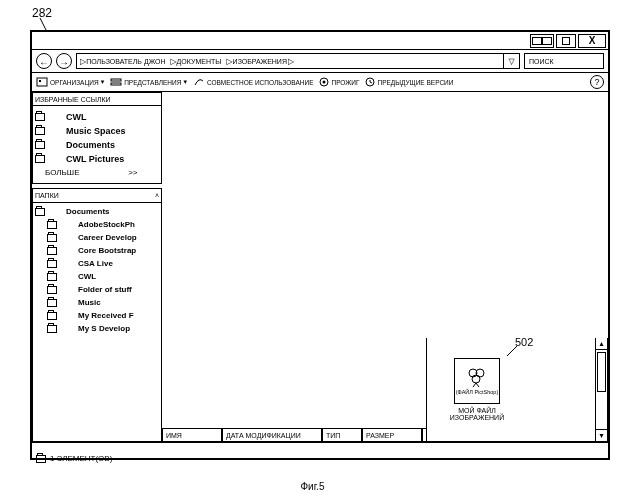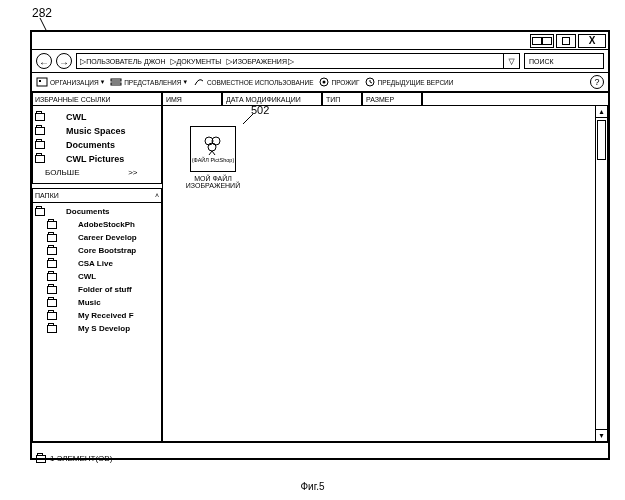--- a/index.html
+++ b/index.html
@@ -29,21 +29,21 @@
   .sb-list { border: 1px solid #000; border-top: none; padding: 4px 2px; font-size: 9px; }
   .sb-item { display: flex; align-items: center; gap: 21px; padding: 2px 0; font-weight: bold; }
   .sb-item.plain { font-weight: normal; font-size: 8px; padding-left: 10px; align-items: flex-end; }
   .folder-ico { width: 10px; height: 8px; border: 1px solid #000; position: relative; }
   .folder-ico::before { content: ''; position: absolute; top: -3px; left: 0; width: 4px; height: 2px; border: 1px solid #000; border-bottom: none; }
   .folders-box { border: 1px solid #000; margin-top: 4px; flex: 1; overflow: hidden; }
   .folders-hdr { height: 14px; border-bottom: 1px solid #000; display: flex; align-items: center; font-size: 7px; padding-left: 2px; justify-content: space-between; padding-right: 2px; }
   .folders-list { padding: 2px; font-size: 8px; }
   .folders-list .sb-item { font-weight: bold; font-size: 8px; }
   .folders-list .child { padding-left: 12px; }
-  .content { flex: 1; display: flex; flex-direction: column; border-left: none; position: relative; }
+  .content { flex: 1; display: flex; border-left: none; position: relative; align-items: flex-end; }
   .col-headers { height: 14px; display: flex; border-bottom: 1px solid #000; }
   .col { border: 1px solid #000; border-bottom: none; font-size: 7px; display: flex; align-items: center; padding-left: 3px; }
   .file-area { flex: 1; border: 1px solid #000; border-top: none; position: relative; padding: 20px; }
   .file-item { width: 60px; text-align: center; font-size: 7px; }
   .file-icon { width: 46px; height: 46px; border: 1px solid #000; margin: 0 auto 3px; position: relative; display: flex; align-items: center; justify-content: center; flex-direction: column; }
   .file-icon svg { margin-bottom: 1px; }
   .file-icon-label { font-size: 5.5px; line-height: 1.1; }
   .scrollbar-v { position: absolute; right: 0; top: 0; bottom: 0; width: 12px; border-left: 1px solid #000; display: flex; flex-direction: column; }
   .scroll-btn { height: 12px; border-bottom: 1px solid #000; display: flex; align-items: center; justify-content: center; font-size: 8px; }
   .scroll-btn.bottom { border-bottom: none; border-top: 1px solid #000; }

